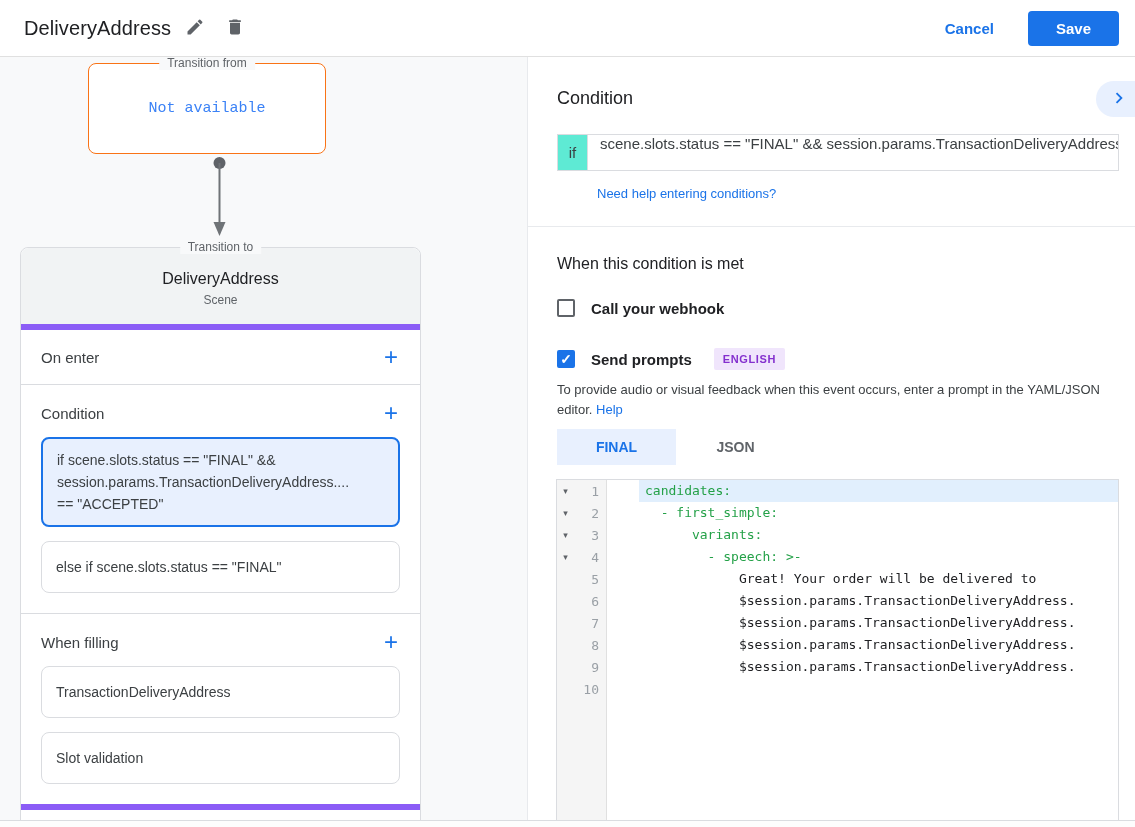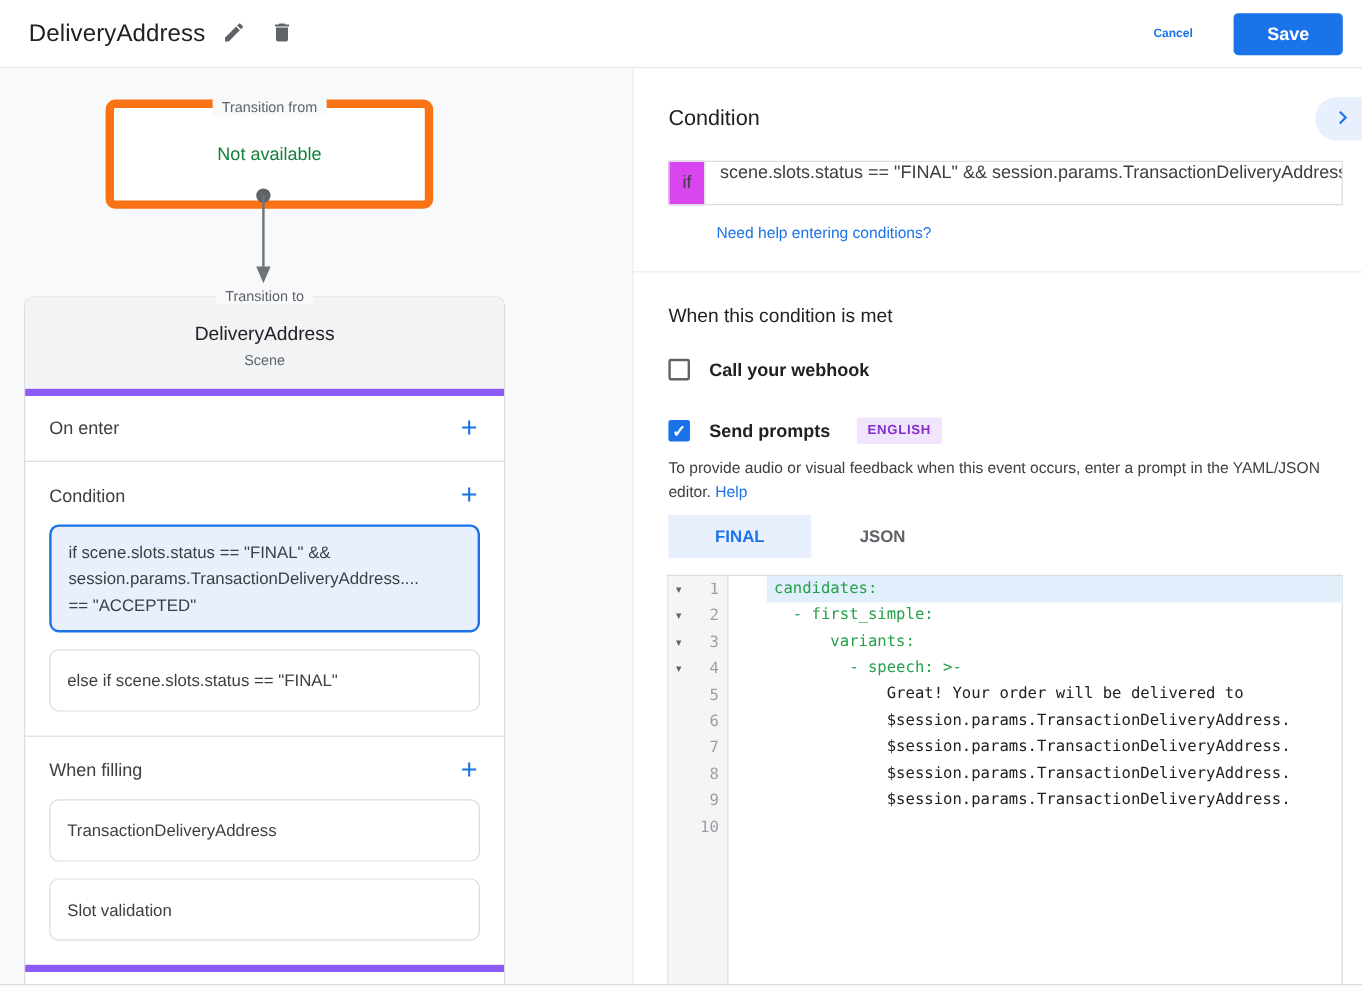--- a/index.html
+++ b/index.html
@@ -7,38 +7,38 @@
   body { font-family:"Liberation Sans", sans-serif; color:#202124; }
   .app { position:relative; width:1135px; height:827px; background:#fff; overflow:hidden; }
 
   
   .topbar { position:absolute; top:0; left:0; right:0; height:57px; background:#fff;
             border-bottom:1px solid #e0e0e0; display:flex; align-items:center; padding:0 16px 0 24px; }
   .page-title { font-size:20px; color:#202124; letter-spacing:.1px; }
   .icon-btn { background:none; border:none; cursor:pointer; padding:6px; margin-left:8px;
               display:inline-flex; align-items:center; justify-content:center; border-radius:50%; }
   .topbar-spacer { flex:1; }
-  .cancel-btn { background:none; border:none; color:#1a73e8; font-size:10px; font-weight:600;
+  .cancel-btn { background:none; border:none; color:#1a73e8; font-size:15px; font-weight:600;
                 font-family:inherit; cursor:pointer; padding:8px 16px; margin-right:18px; }
   .save-btn { background:#1a73e8; color:#fff; border:none; border-radius:4px; font-size:15px;
               font-weight:600; font-family:inherit; cursor:pointer; padding:9px 28px; }
 
   
   .content { position:absolute; top:57px; left:0; right:0; height:763px; display:flex; }
   .page-footer { position:absolute; left:0; right:0; top:820px; height:7px; background:#fdfdfd;
                  border-top:1px solid #dadce0; }
 
   
   .flow-panel { position:relative; width:527px; background:#f8f9fa; overflow:hidden; }
 
-  .tf-box { position:absolute; left:88px; top:26px; width:273px; height:91px; background:#fff;
-            border:7px solid #f97316; border-radius:8px; display:flex; align-items:center; justify-content:center; }
+  .tf-box { position:absolute; left:88px; top:6px; width:238px; height:91px; background:#fff;
+            border:1px solid #f97316; border-radius:8px; display:flex; align-items:center; justify-content:center; }
   .float-label { position:absolute; top:-8px; left:50%; transform:translateX(-50%); background:#f8f9fa;
                  padding:0 8px; font-size:12px; color:#5f6368; white-space:nowrap; }
-  .tf-value { font-size:15px; color:#15803d; }
+  .tf-value { font-size:15px; color:#3b82f6;font-family:Liberation Mono, monospace; }
 
   .connector { position:absolute; left:212px; top:98px; }
 
   .scene-card { position:absolute; left:20px; top:190px; width:401px; height:640px; background:#fff;
                 border:1px solid #dadce0; border-radius:8px 8px 0 0; }
   .scene-head { height:76px; background:#f1f3f4; border-radius:8px 8px 0 0; display:flex; flex-direction:column;
                 align-items:center; justify-content:center; padding-top:4px; cursor:pointer; }
   .scene-name { font-size:16px; color:#202124; }
   .scene-type { font-size:12px; color:#5f6368; margin-top:5px; }
 
@@ -57,21 +57,21 @@
               padding:14px 14px; font-size:14px; line-height:22px; color:#3c4043; cursor:pointer; }
 
   
   .cond-panel { position:relative; flex:1; background:#fff; border-left:1px solid #e8eaed; }
   .panel-title { position:absolute; left:29px; top:31px; font-size:18px; color:#202124; }
   .collapse-pill { position:absolute; right:0; top:24px; width:39px; height:36px; background:#e8f0fe;
                    border:none; border-radius:18px 0 0 18px; cursor:pointer; display:flex;
                    align-items:center; justify-content:center; padding-left:6px; }
 
   .if-row { position:absolute; left:29px; top:77px; right:16px; height:37px; display:flex; }
-  .if-prefix { width:30px; background:#d946ef; border:1px solid #dadce0; border-right:none;
+  .if-prefix { width:30px; background:#5eead4; border:1px solid #dadce0; border-right:none;
                display:flex; align-items:center; justify-content:center; font-size:15px; color:#3c4043; }
   .if-input { flex:1; border:1px solid #dadce0; font-size:15px; color:#3c4043; padding:0 12px;
               font-family:inherit; white-space:nowrap; overflow:hidden; background:#fff; outline:none; }
 
   .help-link { position:absolute; left:29px; top:129px; font-size:13px; color:#1a73e8;
                text-decoration:none; cursor:pointer;margin-left:40px; }
   .h-divider { position:absolute; left:0; right:0; top:169px; height:1px; background:#e8eaed; }
 
   .when-title { position:absolute; left:29px; top:198px; font-size:16px; color:#202124; }
 

